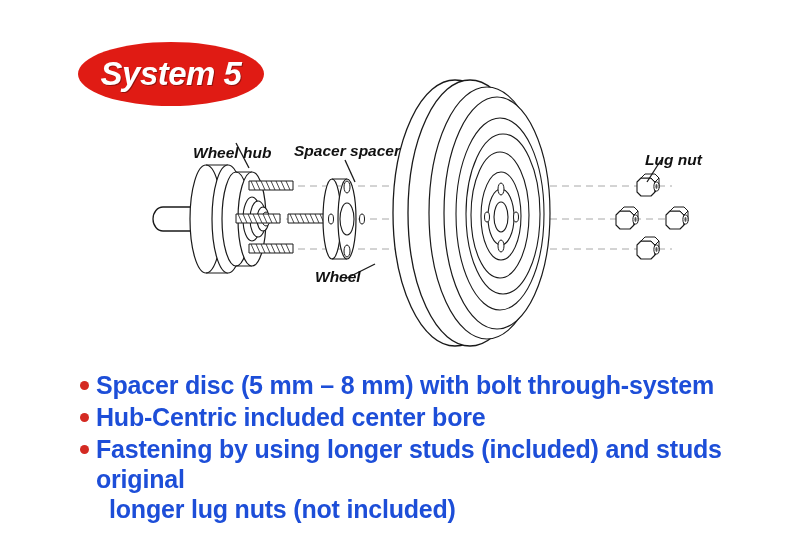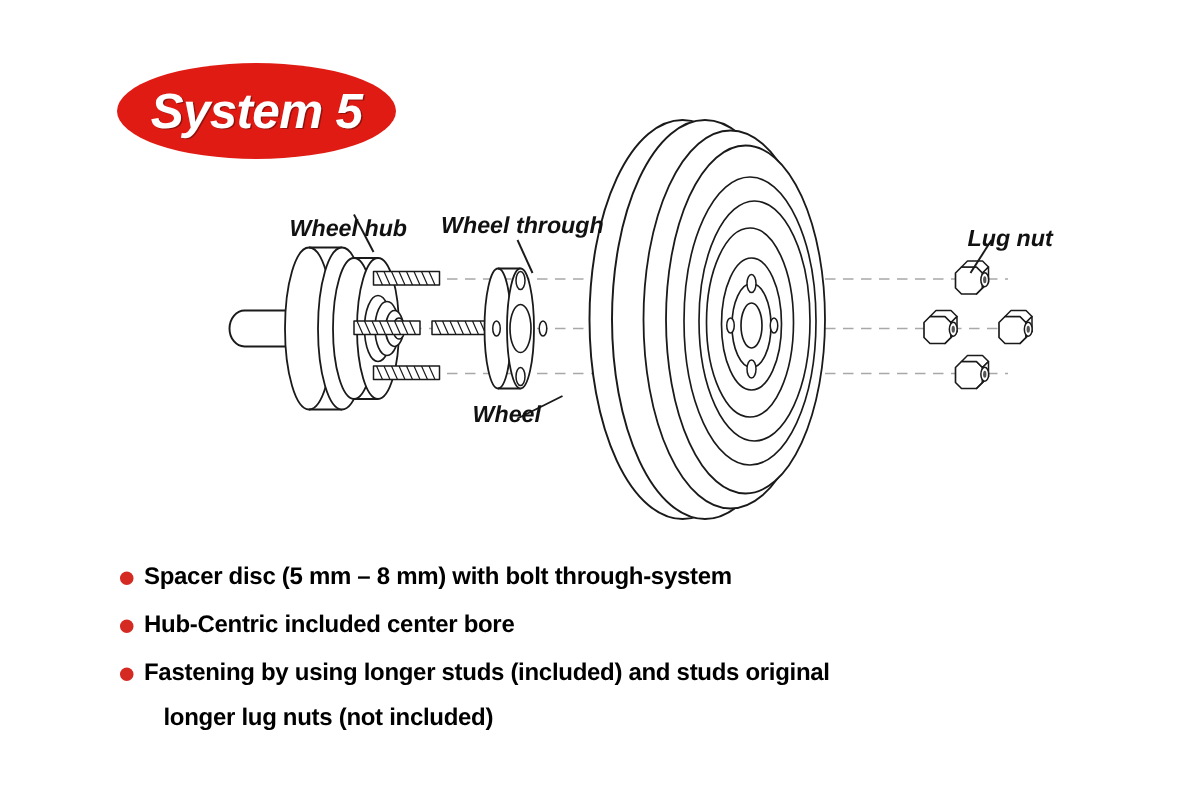--- a/index.html
+++ b/index.html
@@ -59,24 +59,24 @@
     margin-bottom:2px;
   }
   .dot{
     flex:0 0 auto;
     width:9px;height:9px;
     border-radius:50%;
     margin-top:11px;
     margin-right:7px;
   }
   .btext{
-    font-size:16px;
+    font-size:25px;
     font-weight:bold;
     line-height:30px;
-    color:#000000;
+    color:#1d4ed8;
     letter-spacing:-0.2px;
   }
   .btext .cont{display:block;padding-left:13px;}
 </style>
 </head>
 <body>
 
 <div id="root">
 
   <div class="badge-wrap">
@@ -183,21 +183,21 @@
       <g stroke="#1A1A1A" stroke-width="1.3">
         <line x1="236" y1="143" x2="249" y2="168"></line>
         <line x1="345" y1="160" x2="355" y2="182"></line>
         <line x1="345" y1="279" x2="375" y2="264"></line>
         <line x1="661" y1="160" x2="647" y2="182"></line>
       </g>
     </g>
   </svg>
 
   <div class="lbl" id="lbl-hub">Wheel hub</div>
-  <div class="lbl" id="lbl-spacer">Wheel through</div>
+  <div class="lbl" id="lbl-spacer">Spacer spacer</div>
   <div class="lbl" id="lbl-wheel">Wheel</div>
   <div class="lbl" id="lbl-lug">Lug nut</div>
 
   <div class="bullets">
 
     <div class="bullet-row">
       <span class="dot" style="background: rgb(212, 42, 34);"></span>
       <span class="btext">Spacer disc (5 mm – 8 mm) with bolt through-system</span>
     </div>
 

